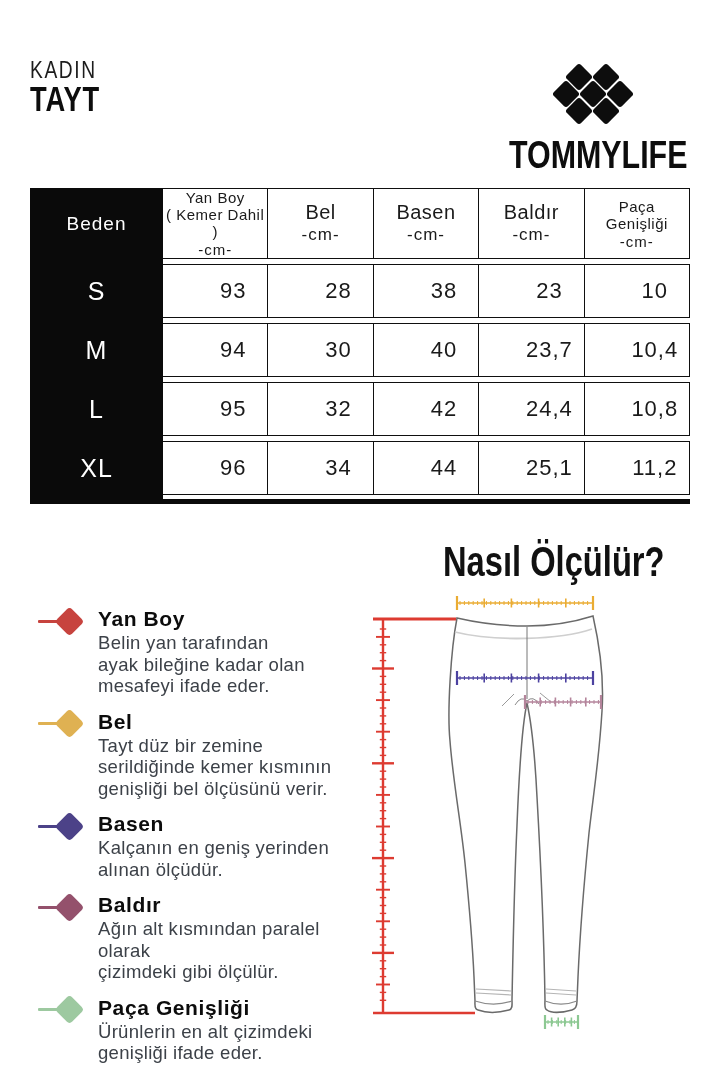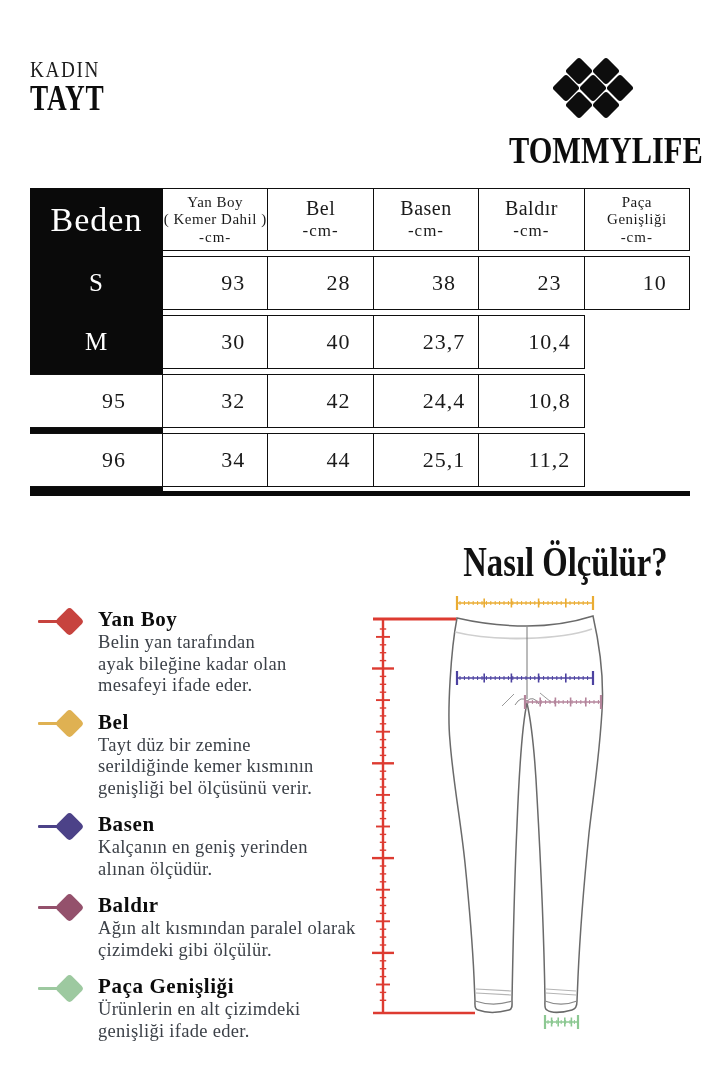--- a/index.html
+++ b/index.html
@@ -1,37 +1,37 @@
 <!DOCTYPE html>
 <html><head>
 <meta charset="utf-8">
 <style>
   html,body{margin:0;padding:0;background:#ffffff;}
   .page{
     position:relative;width:720px;height:1080px;margin:0 auto;background:#fff;
-    font-family:Liberation Serif, serif;color:#111;overflow:hidden;
+    font-family:Liberation Sans, sans-serif;color:#111;overflow:hidden;
   }
   
   .kadin{position:absolute;left:30px;top:56px;font-size:24px;font-weight:400;
     letter-spacing:2px;color:#1c1c1c;transform:scaleX(0.8);transform-origin:left top;}
   .tayt{position:absolute;left:30px;top:79px;font-size:35px;font-weight:800;
     letter-spacing:1px;color:#0d0d0d;transform:scaleX(0.78);transform-origin:left top;}
-  .brand{position:absolute;right:22px;top:61px;width:210px;text-align:center;}
+  .brand{position:absolute;right:22px;top:67px;width:210px;text-align:center;}
   .logo{position:relative;width:88px;height:58px;margin:0 auto;}
   .logo span{position:absolute;width:20px;height:20px;background:#0d0d0d;border-radius:3px;transform:rotate(45deg);}
   .brand-name{margin-top:9px;font-size:38px;font-weight:800;color:#0d0d0d;
     transform:scaleX(0.8);transform-origin:center top;letter-spacing:0px;white-space:nowrap;}
   
   .table-wrap{position:absolute;left:30px;top:188px;width:660px;}
   .black-col{position:absolute;left:0;top:0;bottom:0;width:133px;background:#0a0a0a;}
   .grid{position:relative;display:grid;grid-template-columns:133px repeat(5,1fr);
     row-gap:5px;column-gap:0;}
   .cell{background:#fff;border:1.5px solid #0f0f0f;border-left:none;
     display:flex;flex-direction:column;align-items:center;justify-content:center;text-align:center;}
-  .corner{background:transparent;border:none;color:#fff;font-size:34px;letter-spacing:1px;}
+  .corner{background:transparent;border:none;color:#fff;font-size:19px;letter-spacing:1px;}
   .head{min-height:61px;font-size:20px;color:#1a1a1a;line-height:21px;letter-spacing:0.5px;}
   .head.small{font-size:15px;line-height:17px;}
   .head .unit{font-size:17px;margin-top:1px;letter-spacing:1px;}
   .head.small .unit{font-size:15px;}
   .size-cell{background:transparent;border:none;color:#fff;font-size:25px;min-height:52px;letter-spacing:1px;}
   .val{min-height:52px;font-size:22px;letter-spacing:1px;color:#1a1a1a;padding-left:36px;}
   .bottom-bar{height:5px;background:#0a0a0a;margin-top:4px;position:relative;}
   
   .section-title{position:absolute;left:0;top:537px;width:700px;text-align:right;}
   .section-title span{display:inline-block;font-size:43px;font-weight:700;color:#111;
@@ -93,20 +93,21 @@
           <div>Genişliği</div>
           <div class="unit">-cm-</div>
         </div>
         <div class="cell size-cell">S</div>
         <div class="cell val">93</div>
         <div class="cell val">28</div>
         <div class="cell val">38</div>
         <div class="cell val">23</div>
         <div class="cell val">10</div>
         <div class="cell size-cell">M</div>
+        <div class="cell val">94</div>
         <div class="cell val">30</div>
         <div class="cell val">40</div>
         <div class="cell val">23,7</div>
         <div class="cell val">10,4</div>
         <div class="cell size-cell">L</div>
         <div class="cell val">95</div>
         <div class="cell val">32</div>
         <div class="cell val">42</div>
         <div class="cell val">24,4</div>
         <div class="cell val">10,8</div>

